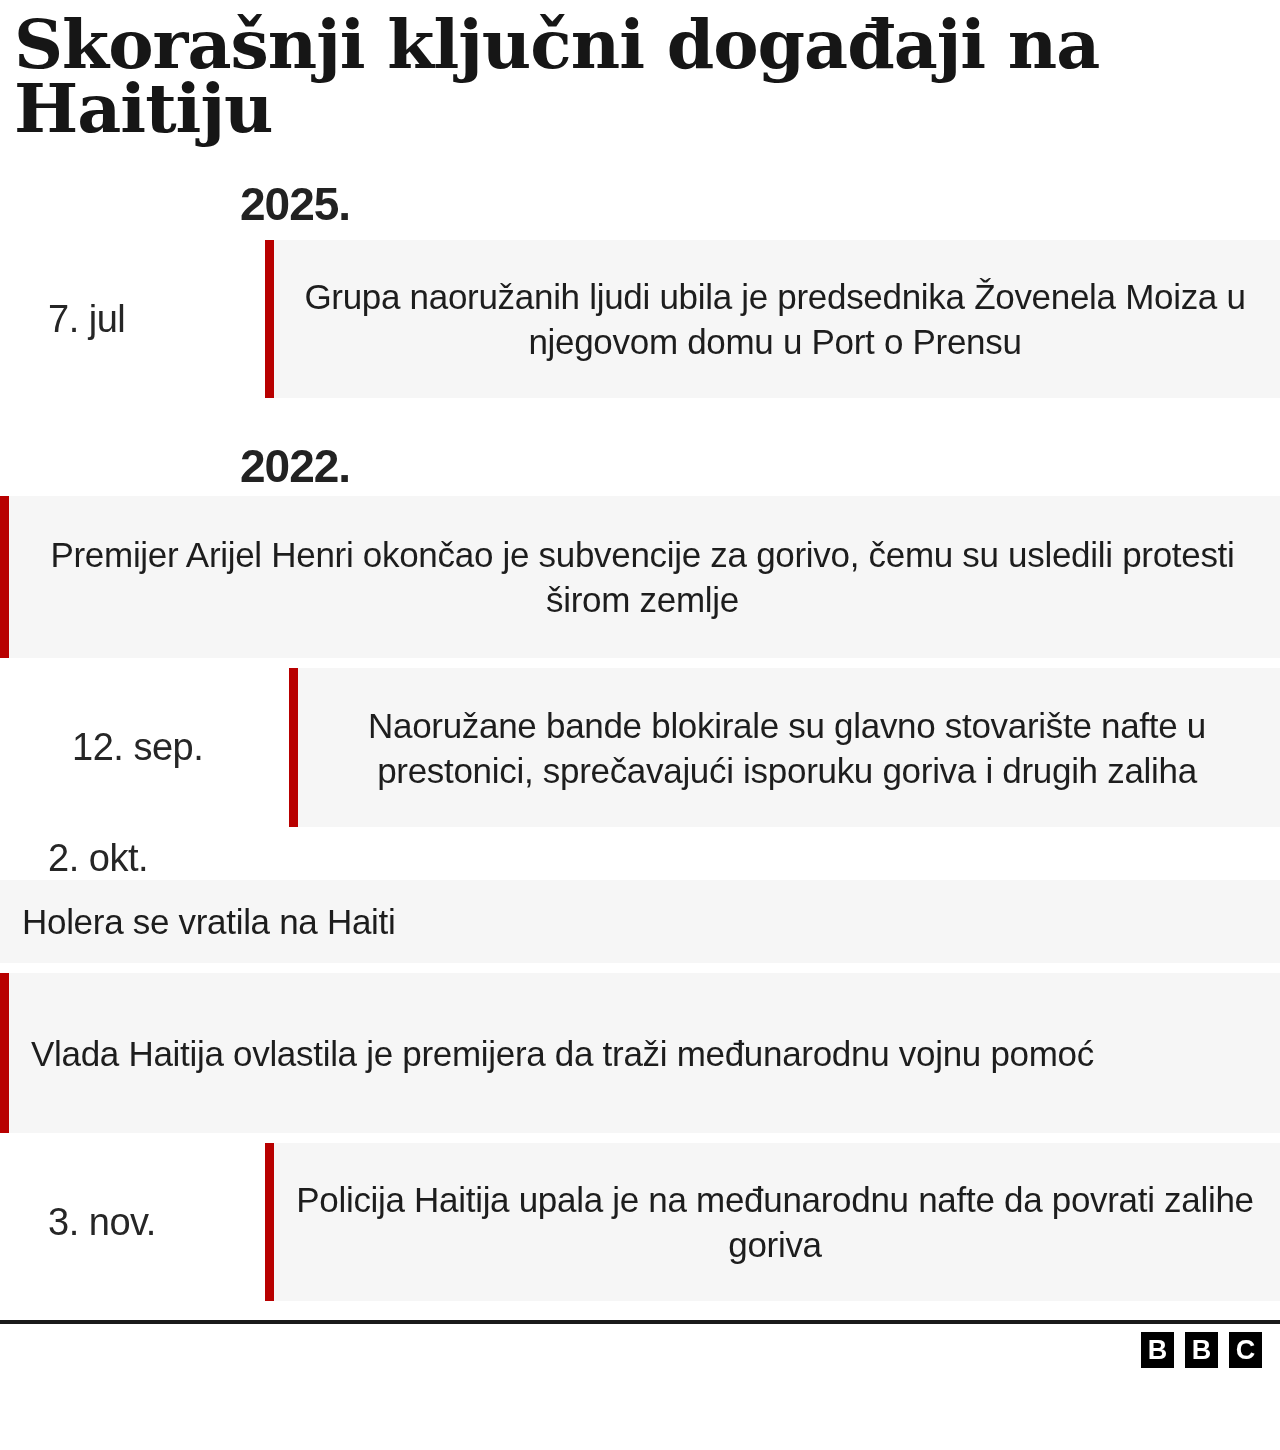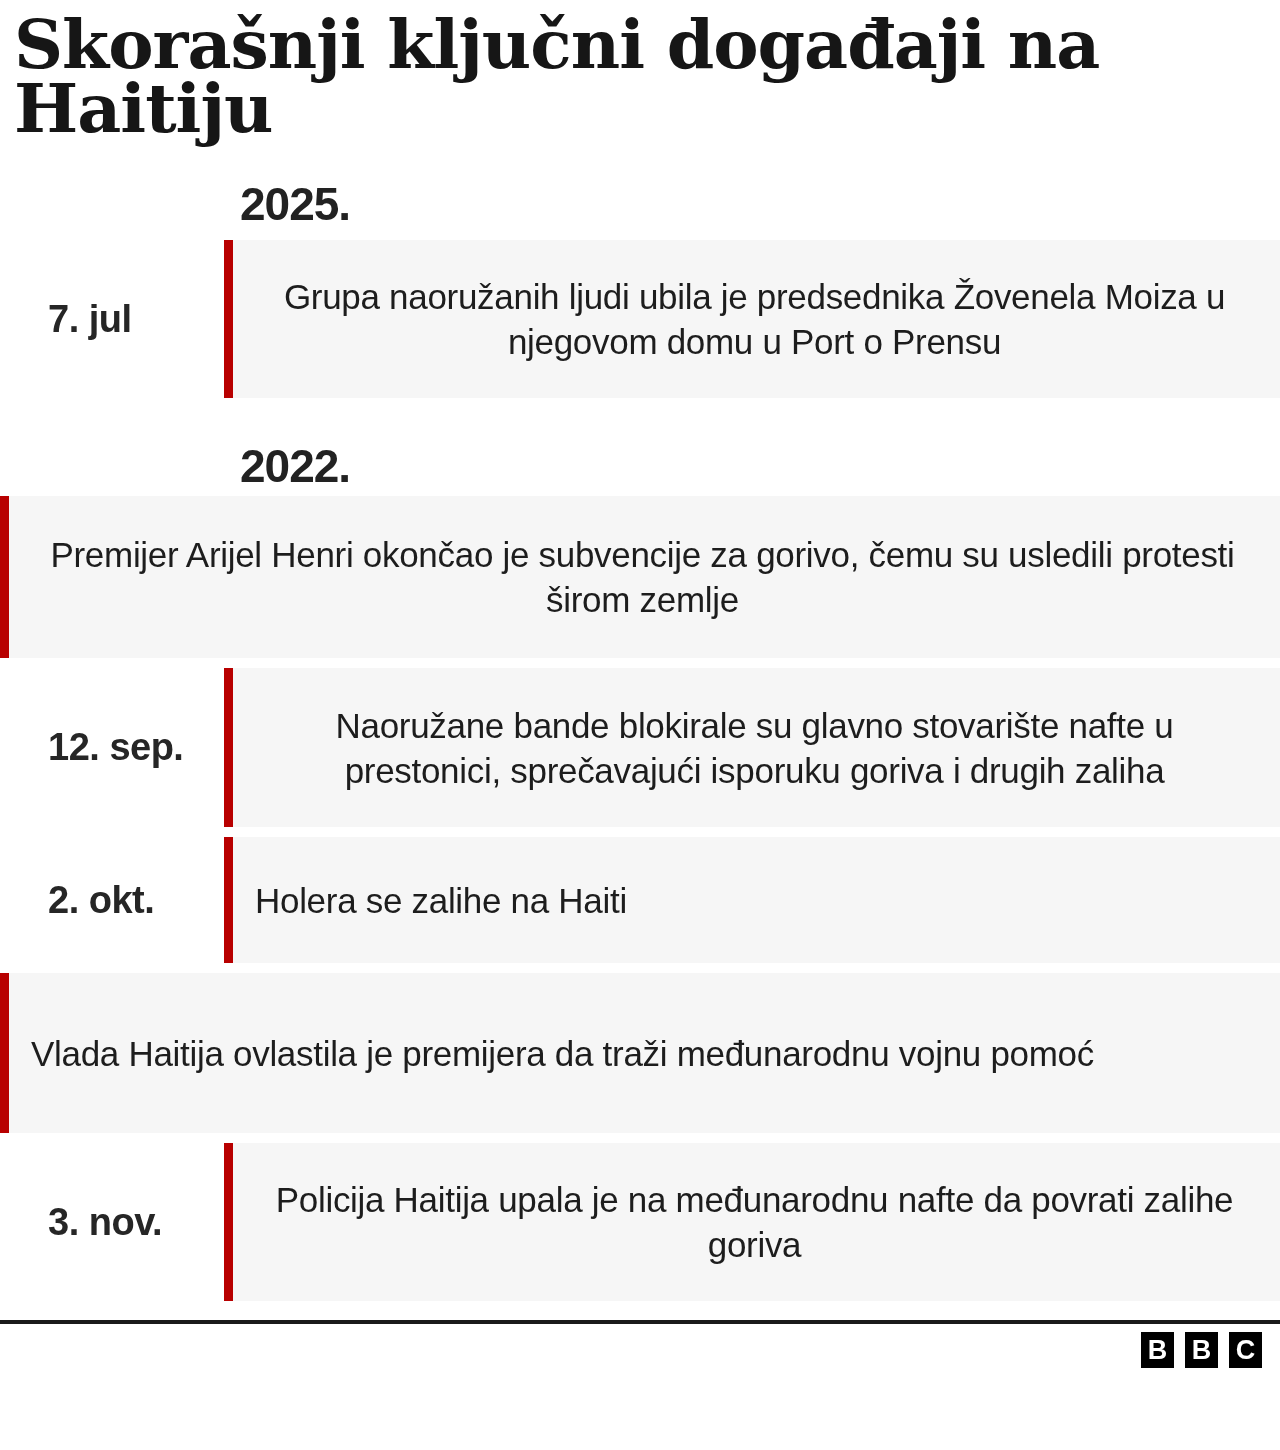--- a/index.html
+++ b/index.html
@@ -31,31 +31,31 @@
     margin-left:240px;
     letter-spacing:-1px;
   }
   .year-first  { margin-top:40px; margin-bottom:12px; }
   .year-second { margin-top:44px; margin-bottom:6px; }
 
   .row { display:flex; align-items:stretch; margin-bottom:10px; }
   .row-1 { min-height:158px; }
   .row-2 { min-height:124px; }
   .row-3 { min-height:162px; }
-  .row-4 { min-height:159px; }
-  .row-5 { min-height:126px; }
+  .row-4 { min-height:159px;padding-left:24px; }
+  .row-5 { min-height:126px;flex-direction:column; }
   .row-6 { min-height:160px; }
   .row-7 { min-height:158px; margin-bottom:0; }
 
   .date {
-    width:224px;
+    width:265px;
     padding-left:48px;
     display:flex;
     align-items:center;
-    font-weight:700;
+    font-weight:400;
     font-size:38px;
     letter-spacing:-0.5px;
     color:#262626;
     flex-shrink:0;
   }
   .bar { width:9px; background:#b80000; flex-shrink:0; }
   .box {
     flex:1;
     background:#f6f6f6;
     display:flex;
@@ -124,21 +124,21 @@
     <div class="bar"></div>
     <div class="box">
       <p class="txt">Naoružane bande blokirale su glavno stovarište nafte u prestonici, sprečavajući isporuku goriva i drugih zaliha</p>
     </div>
   </div>
 
   <div class="row row-5">
     <div class="date">2. okt.</div>
     <div class="bar"></div>
     <div class="box">
-      <p class="txt">Holera se zalihe na Haiti</p>
+      <p class="txt">Holera se vratila na Haiti</p>
     </div>
   </div>
 
   <div class="row row-6">
     <div class="bar"></div>
     <div class="box">
       <p class="txt">Vlada Haitija ovlastila je premijera da traži međunarodnu vojnu pomoć</p>
     </div>
   </div>
 

